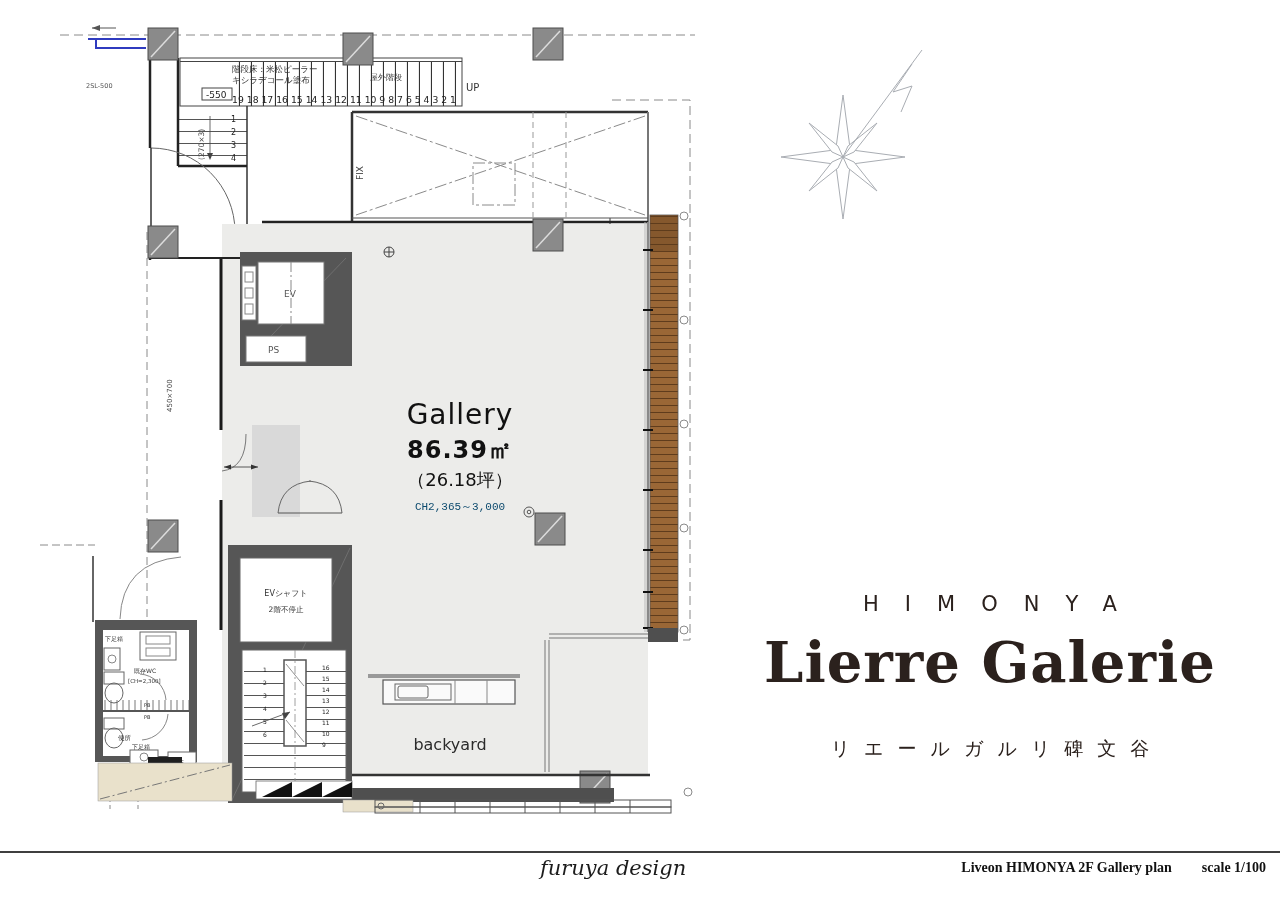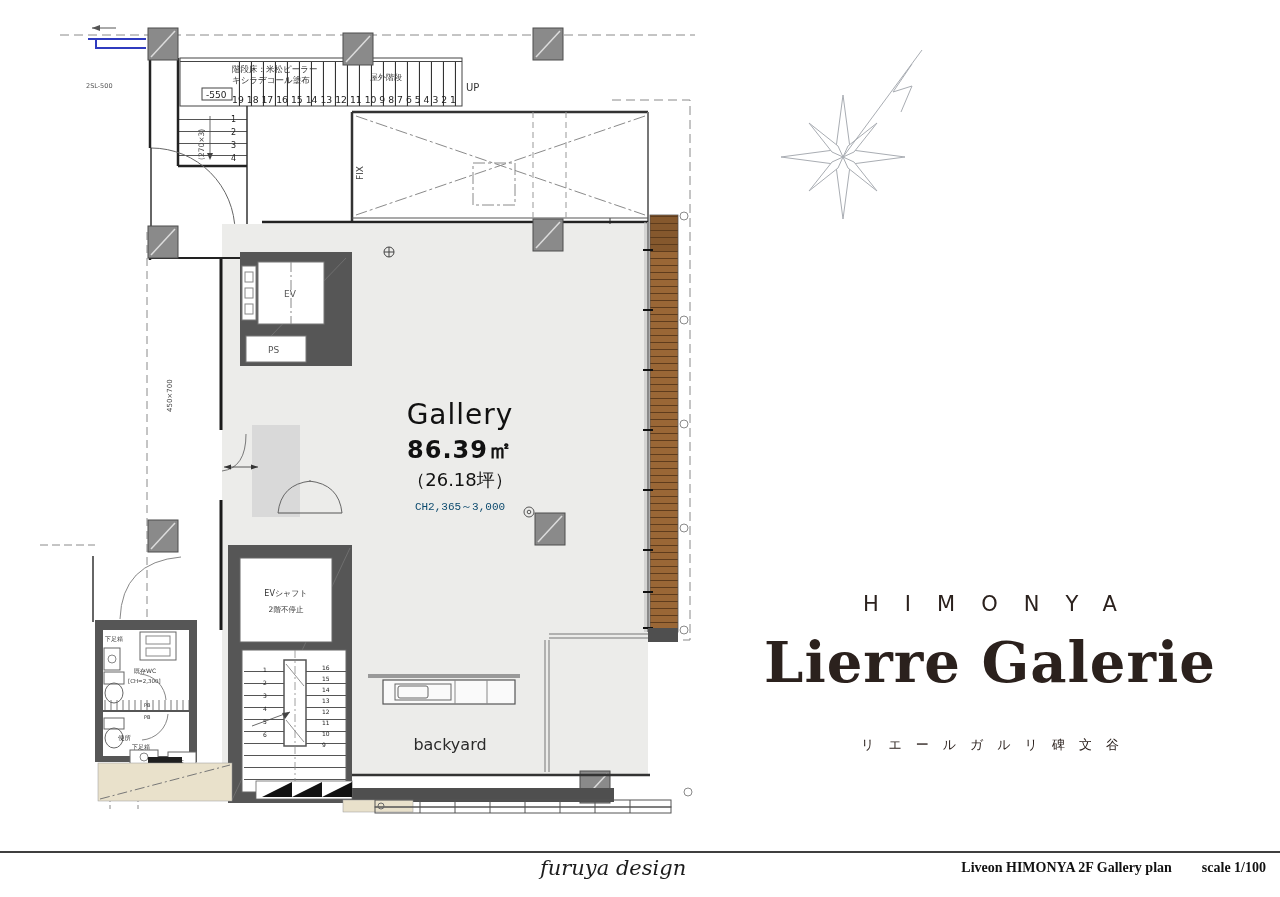--- a/index.html
+++ b/index.html
@@ -11,21 +11,21 @@
   #gallery-title{font-size:28px;letter-spacing:1px;line-height:32px;font-weight:500;}
   #gallery-area{font-size:24px;font-weight:bold;margin-top:3px;letter-spacing:1px;}
   #gallery-tsubo{font-size:18px;font-weight:normal;margin-top:2px;}
   #gallery-ch{font-size:11px;margin-top:7px;font-family:Liberation Mono, monospace;color:#0c4a6e;}
   
   #logo-block{left:752px;top:578px;width:476px;text-align:center;color:#2b211d;}
   #logo-main{font-family:"DejaVu Serif",serif;font-weight:bold;font-size:56px;line-height:92px;
              letter-spacing:1px;white-space:nowrap;}
   #logo-sub{font-size:21px;letter-spacing:26px;padding-left:26px;margin-top:14px;
             font-family:"DejaVu Sans",sans-serif;}
-  #logo-jp{font-size:13px;letter-spacing:14px;padding-left:14px;margin-top:28px;
+  #logo-jp{font-size:19px;letter-spacing:14px;padding-left:14px;margin-top:28px;
            font-family:"DejaVu Sans",sans-serif;}
   
   #footer-line{left:0;top:851px;width:1280px;height:2px;background:#3f3f3f;}
   #footer-designer{left:540px;top:856px;font-family:"DejaVu Serif",serif;font-style:italic;
                    font-size:21px;color:#1c1c1c;text-align:center;}
   #footer-right{right:14px;top:860px;font-family:"Liberation Serif",serif;font-weight:bold;
                 font-size:14px;color:#111;white-space:nowrap;}
   #footer-right .gap{display:inline-block;width:30px;}
   svg text{font-family:"DejaVu Sans",sans-serif;}
 </style>

